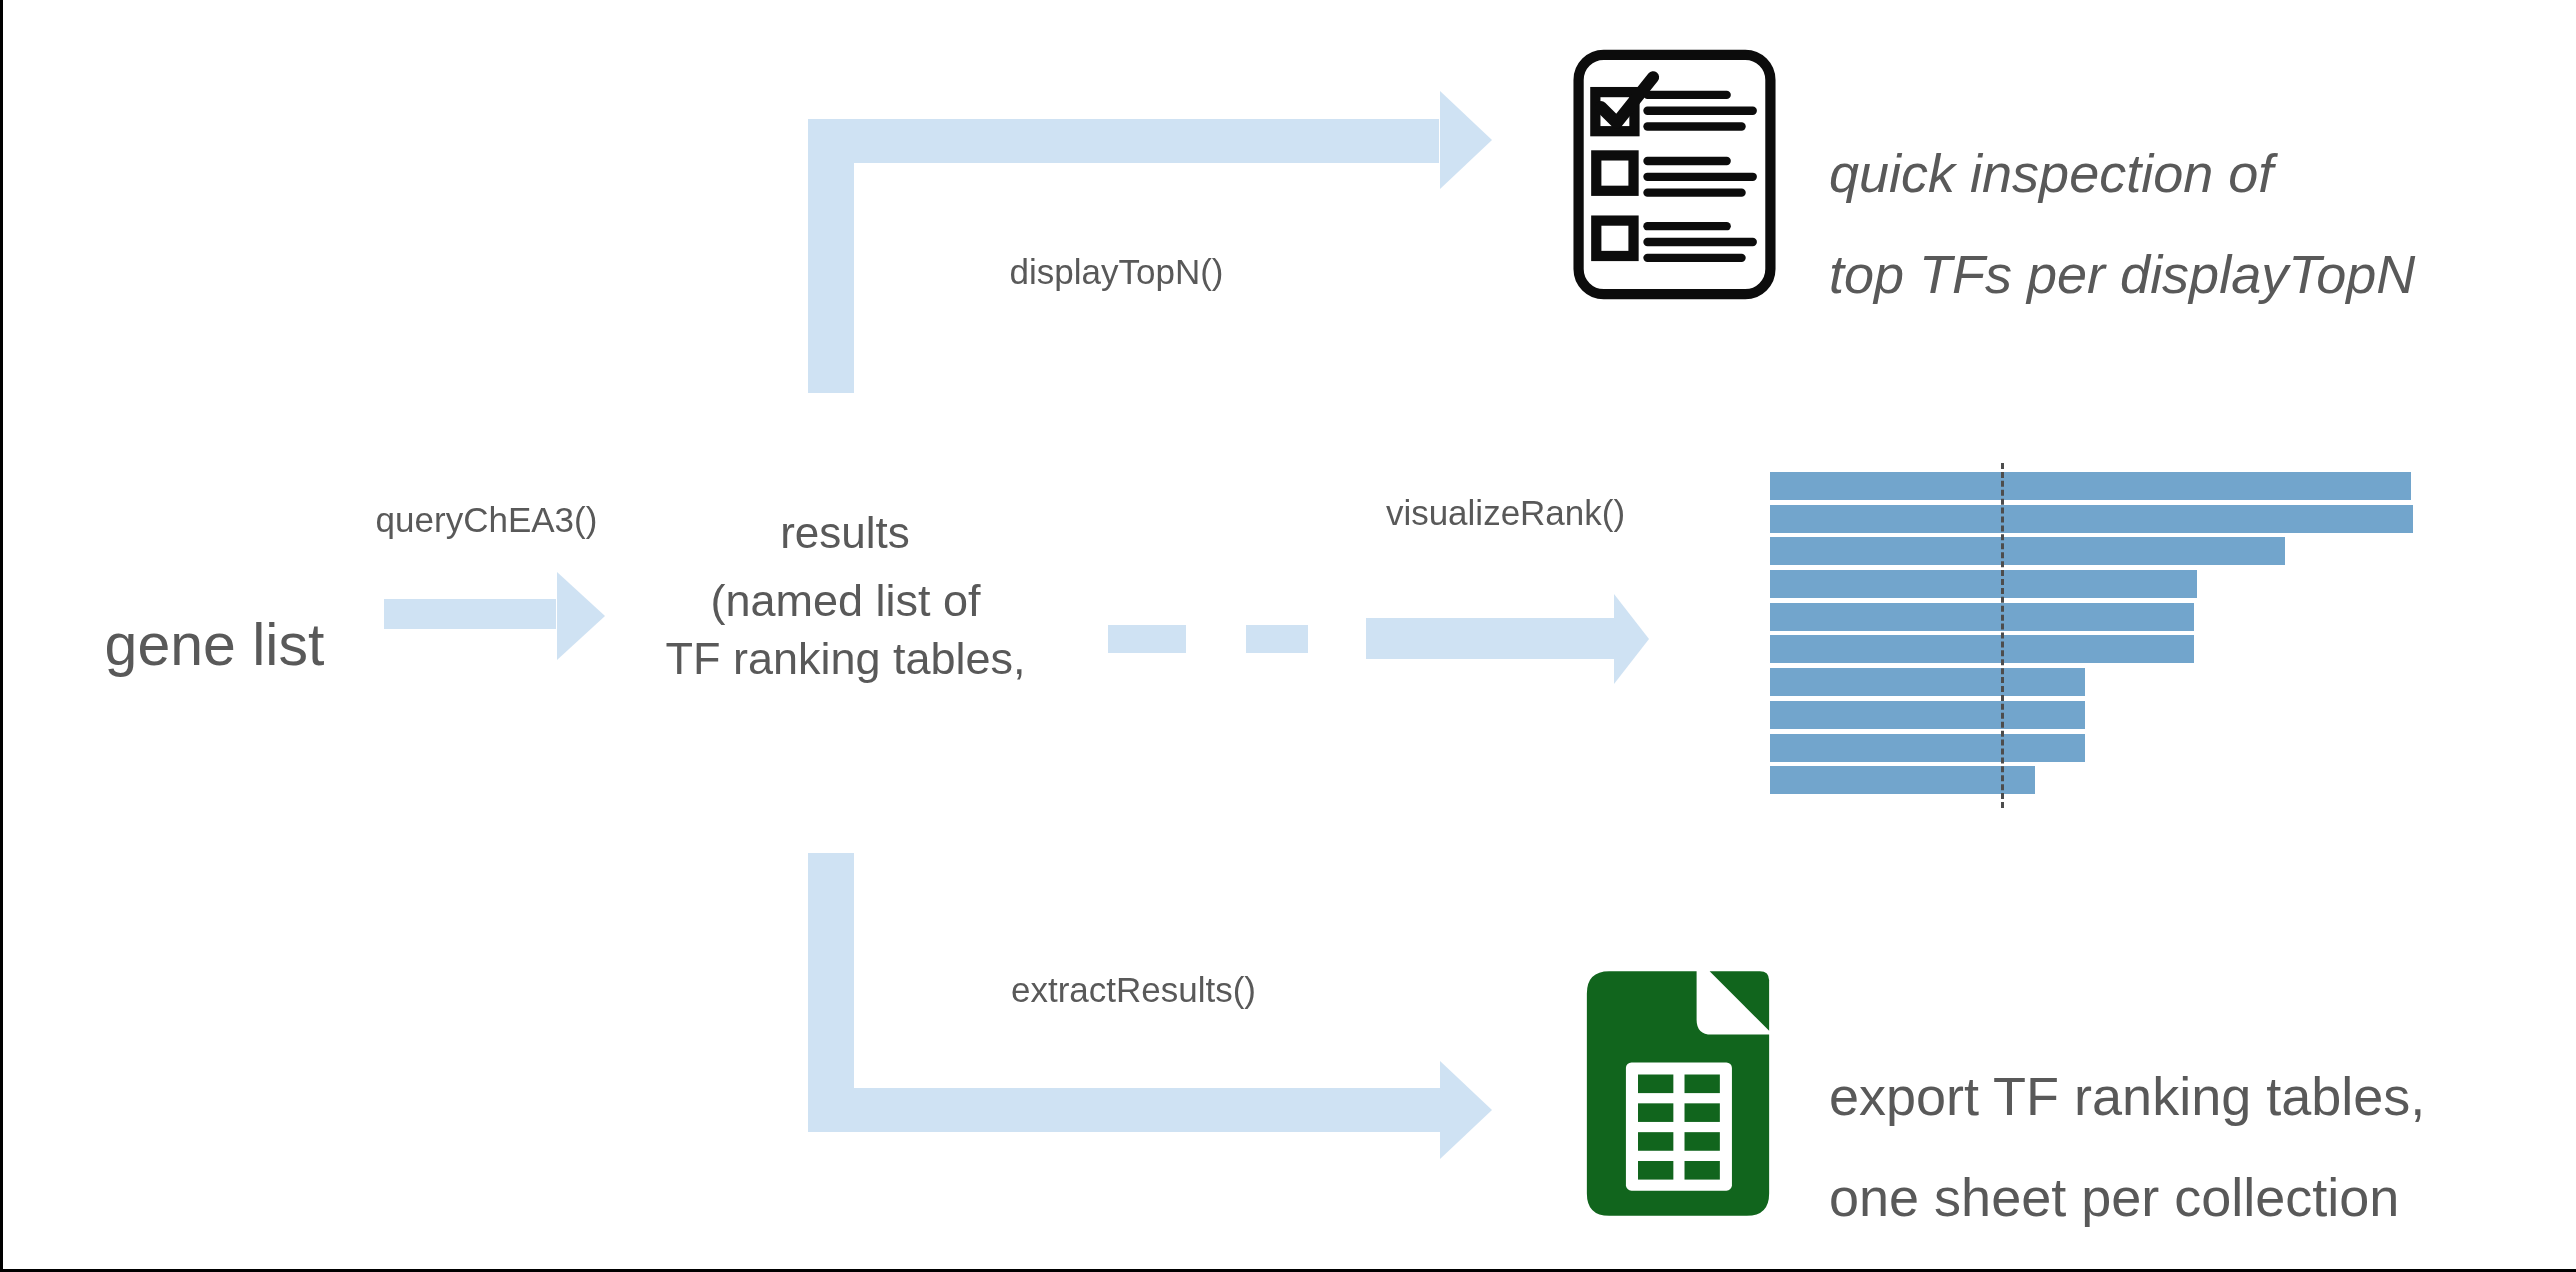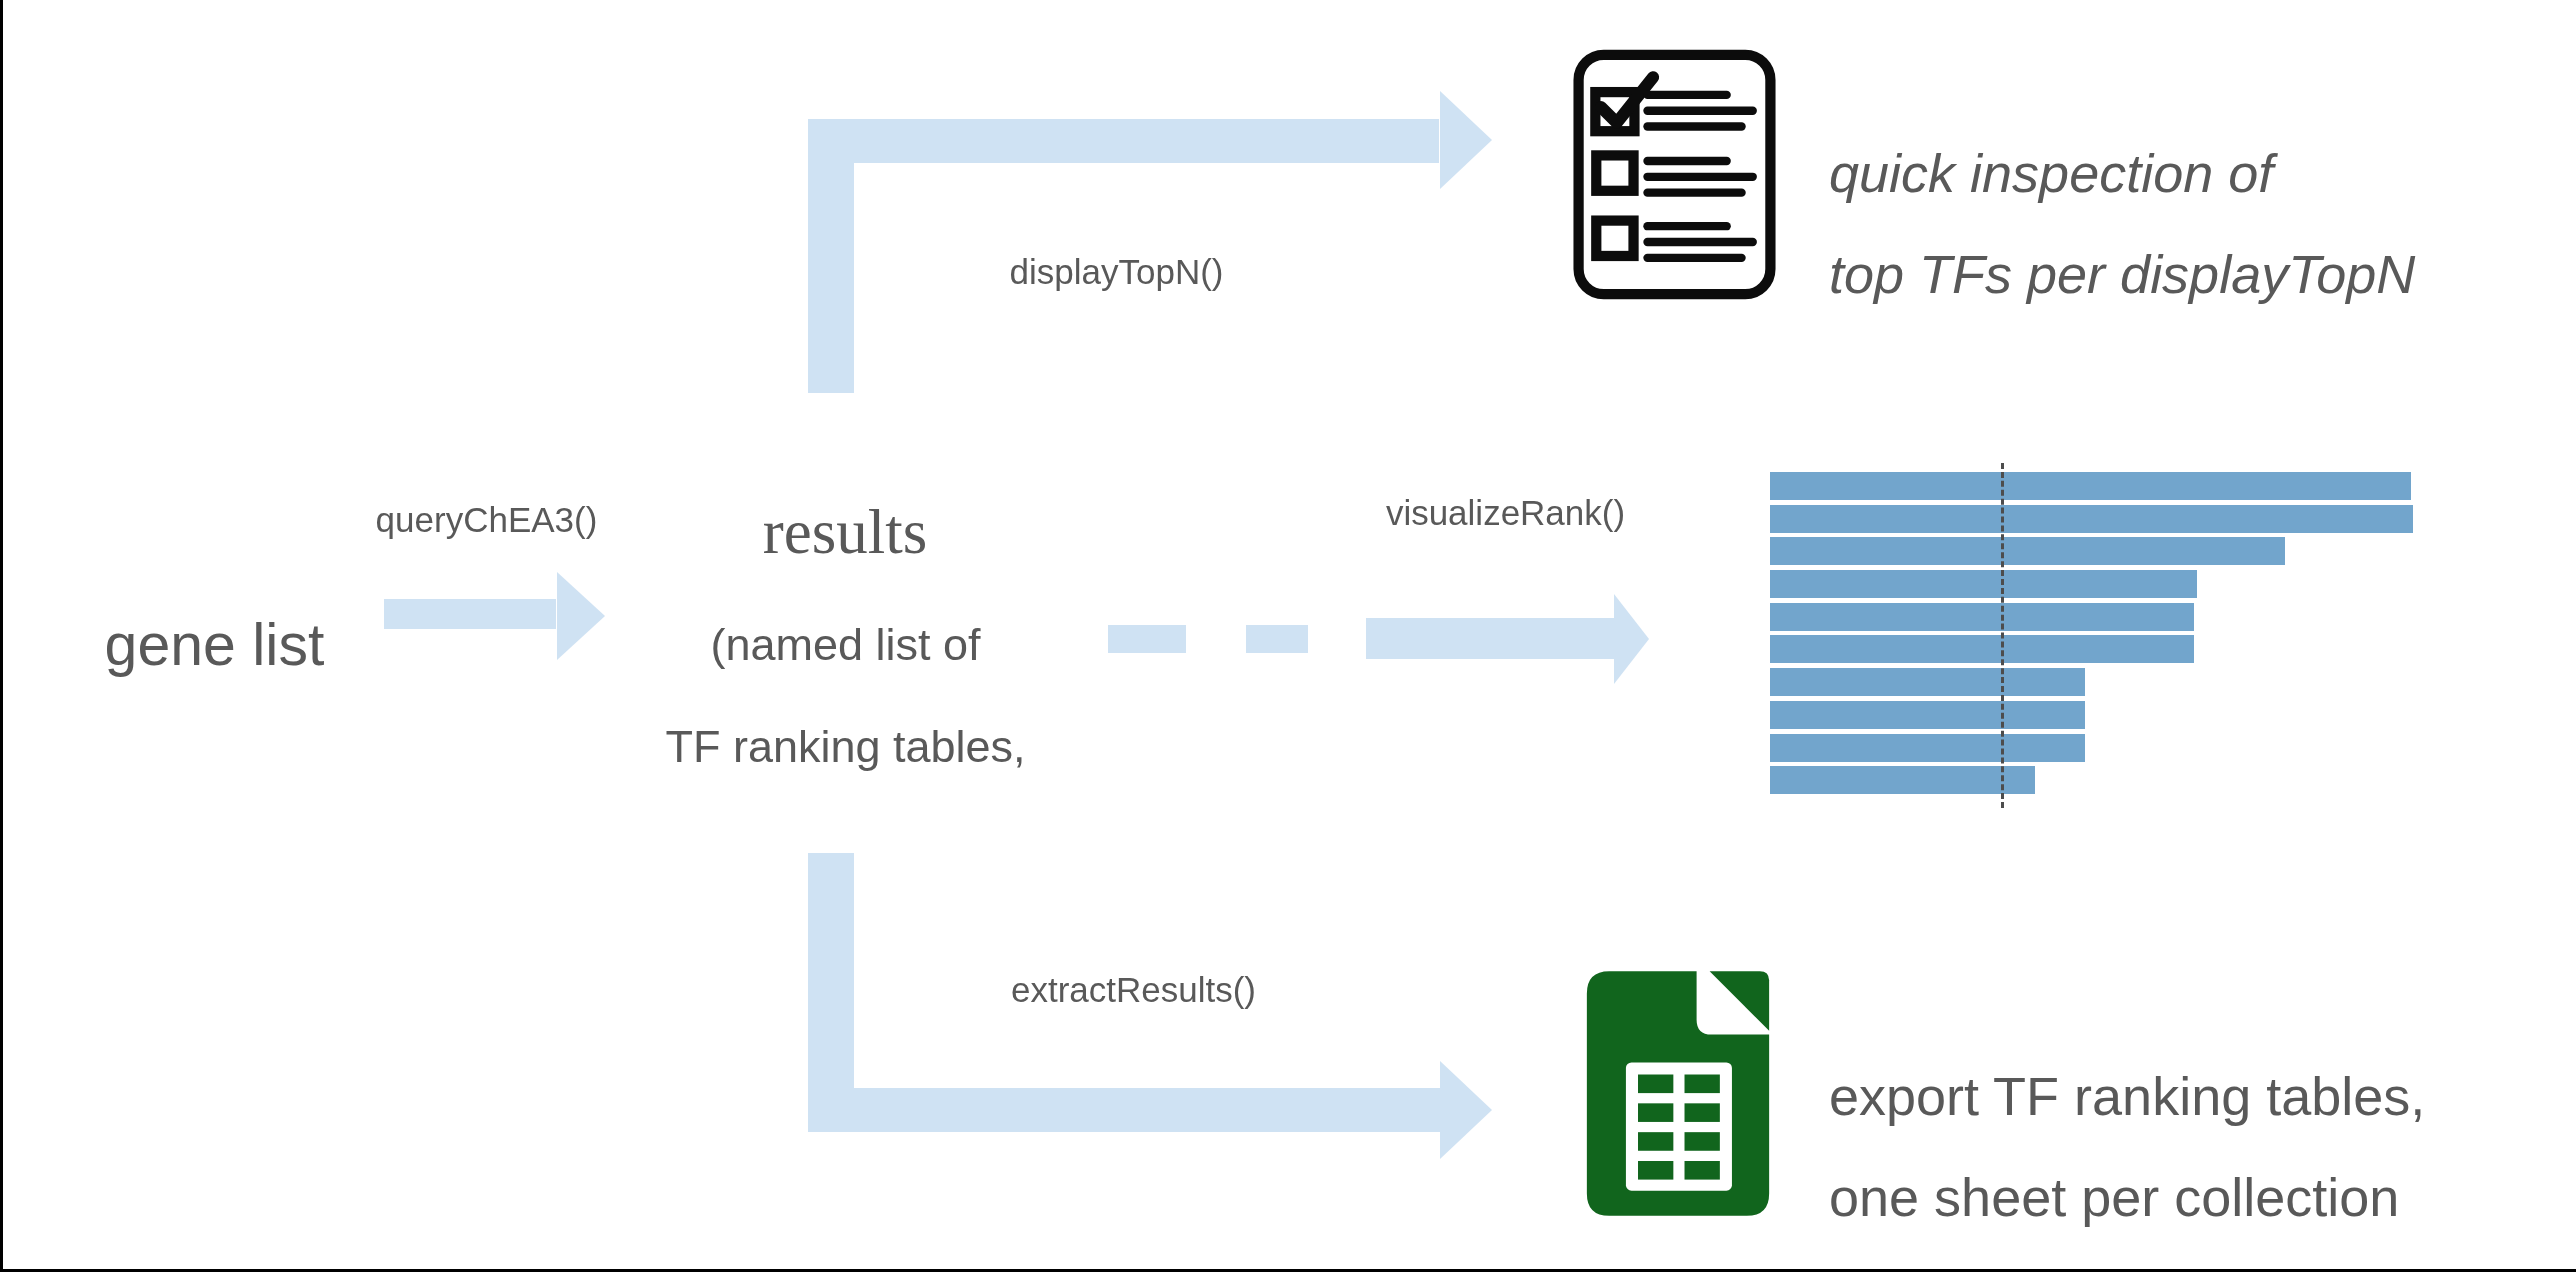--- a/index.html
+++ b/index.html
@@ -11,22 +11,22 @@
     overflow: hidden;
     font-family: "Liberation Sans", sans-serif;
     color: #595959;
   }
   .abs { position: absolute; }
   .edge { position: absolute; background: #000000; }
 
   .lbl { position: absolute; text-align: center; color: #595959; white-space: nowrap; }
   .fn-label   { font-size: 35px; line-height: 56px; }
   .node-big   { font-size: 59px; line-height: 78px; margin-top: 32px; }
-  .results-t  { font-size: 63px; line-height: 69px; font-family: Liberation Serif, serif; }
-  .results-s  { font-size: 45px; line-height: 58px; margin-top: 44px; }
+  .results-t  { font-size: 44px; line-height: 69px; }
+  .results-s  { font-size: 45px; line-height: 58px; }
   .caption    { font-size: 54px; line-height: 101px; text-align: left; }
 
   
   .ar { position: absolute; background: #cfe2f3; }
   .head { position: absolute; width: 0; height: 0; border-style: solid; border-color: transparent; }
   .head-right { border-left-color: #cfe2f3; }
 
   
   #rank-bars { position: absolute; left: 1770px; top: 472px; }
   #rank-bars .bar { height: 28px; margin-bottom: 4.7px; background: #72a5cc; }

